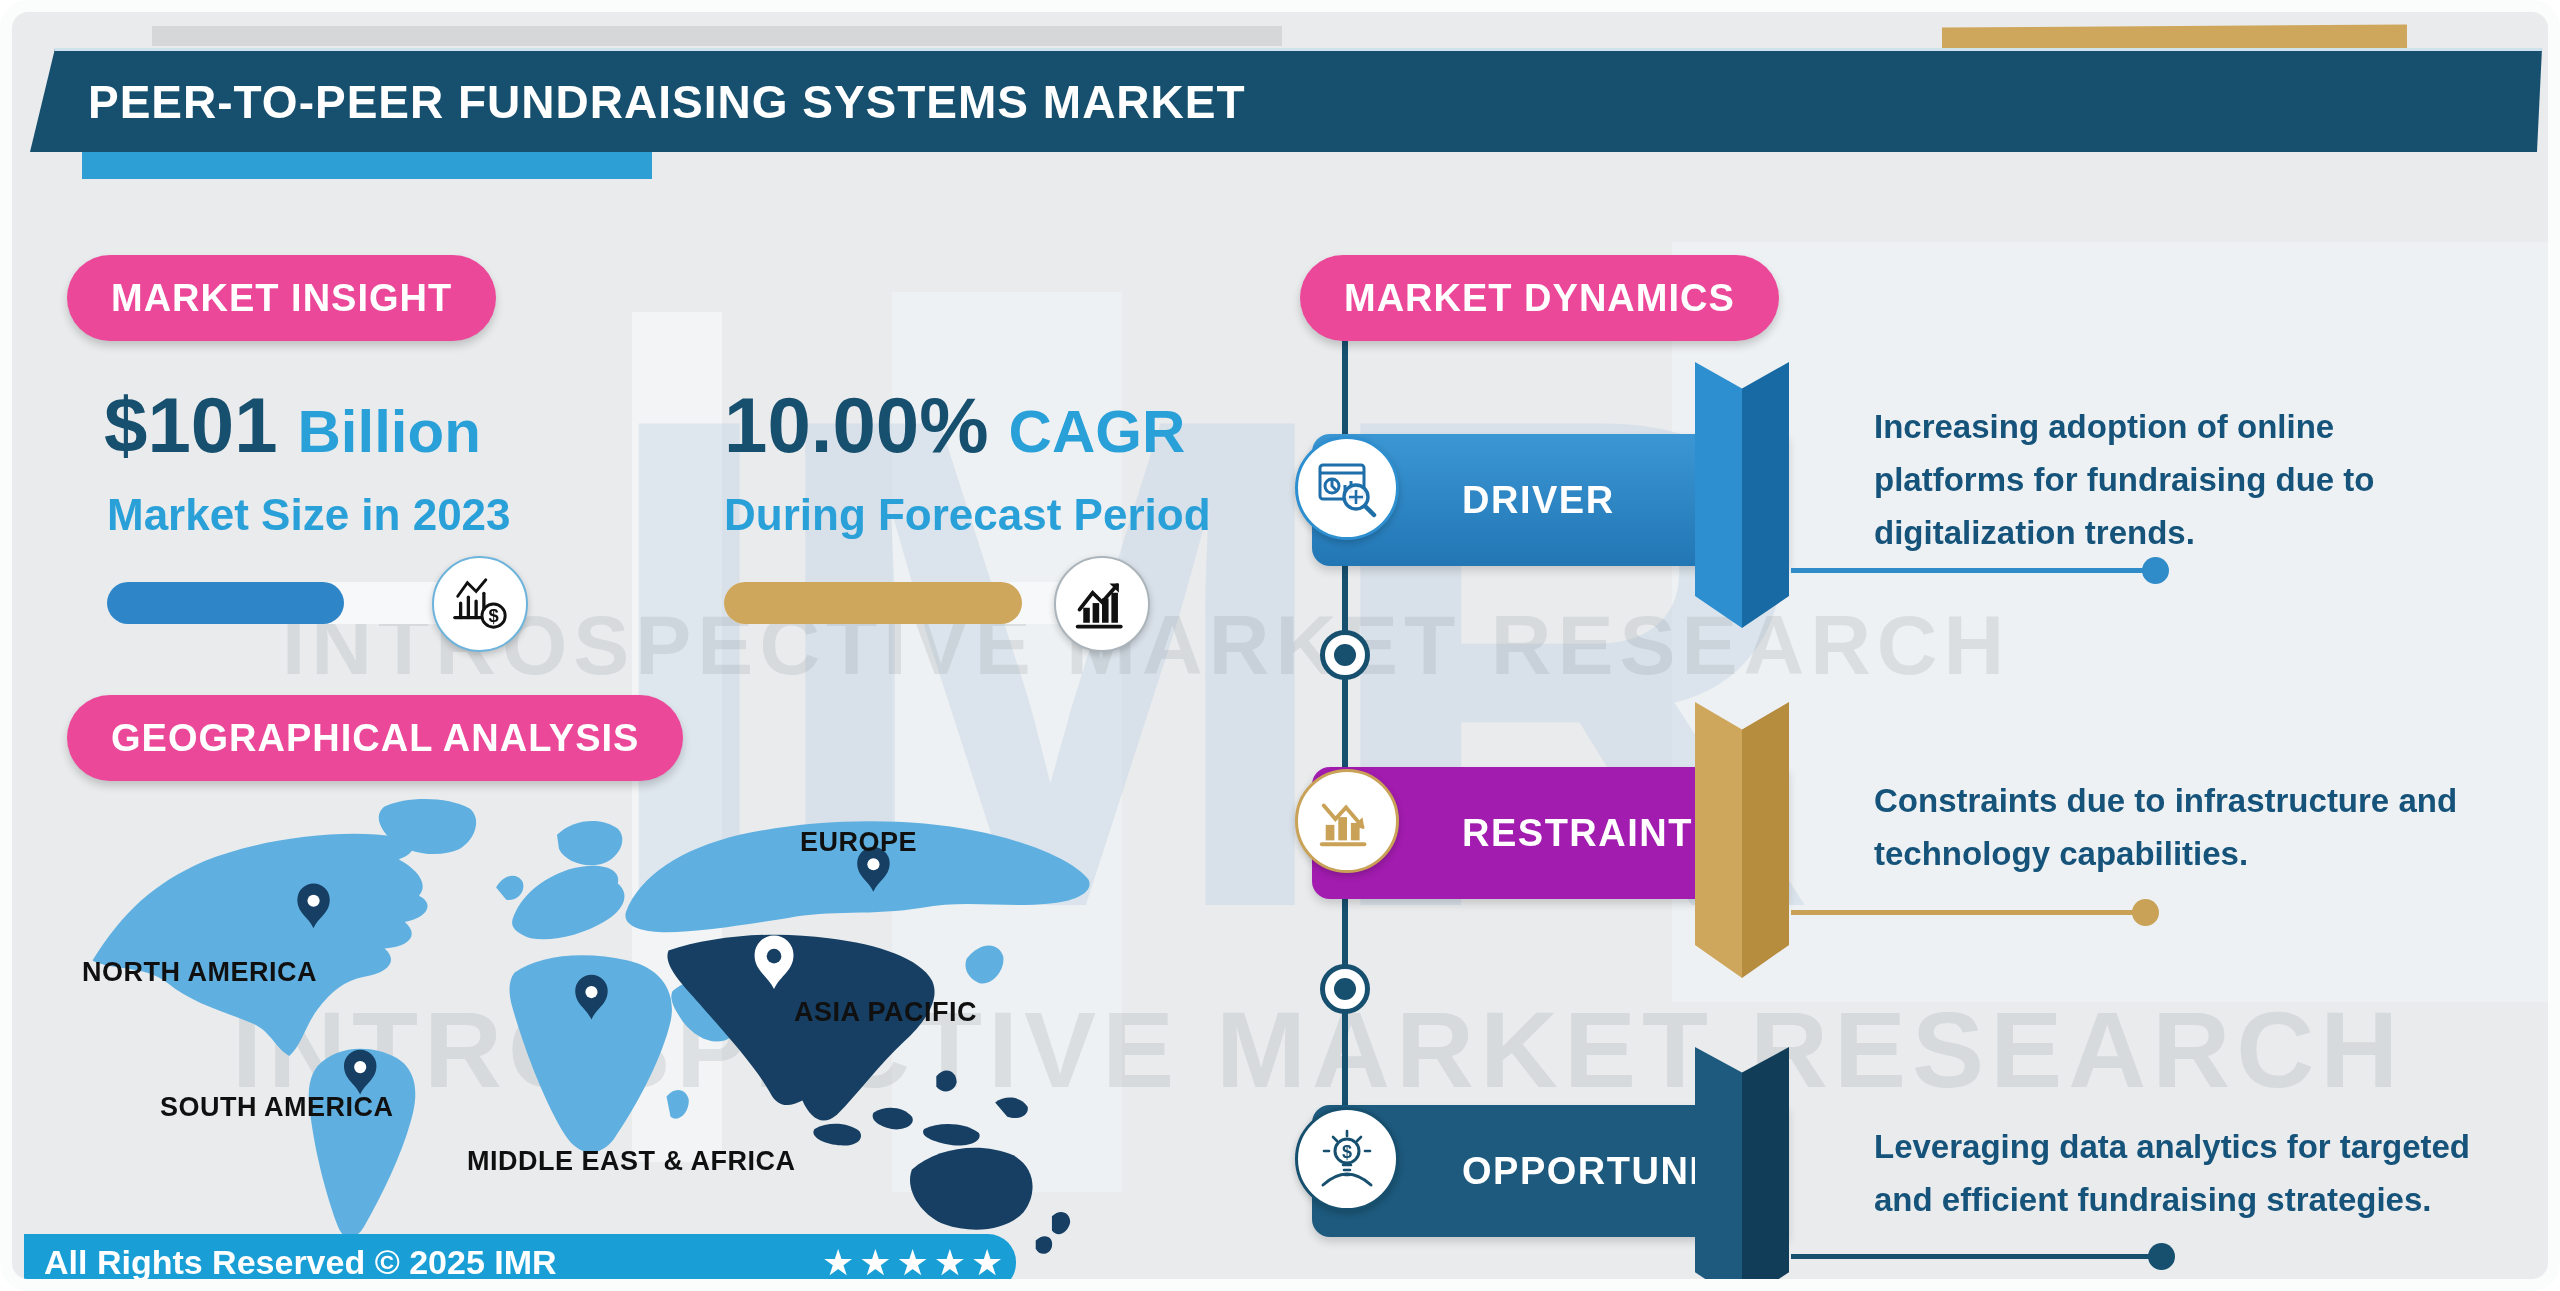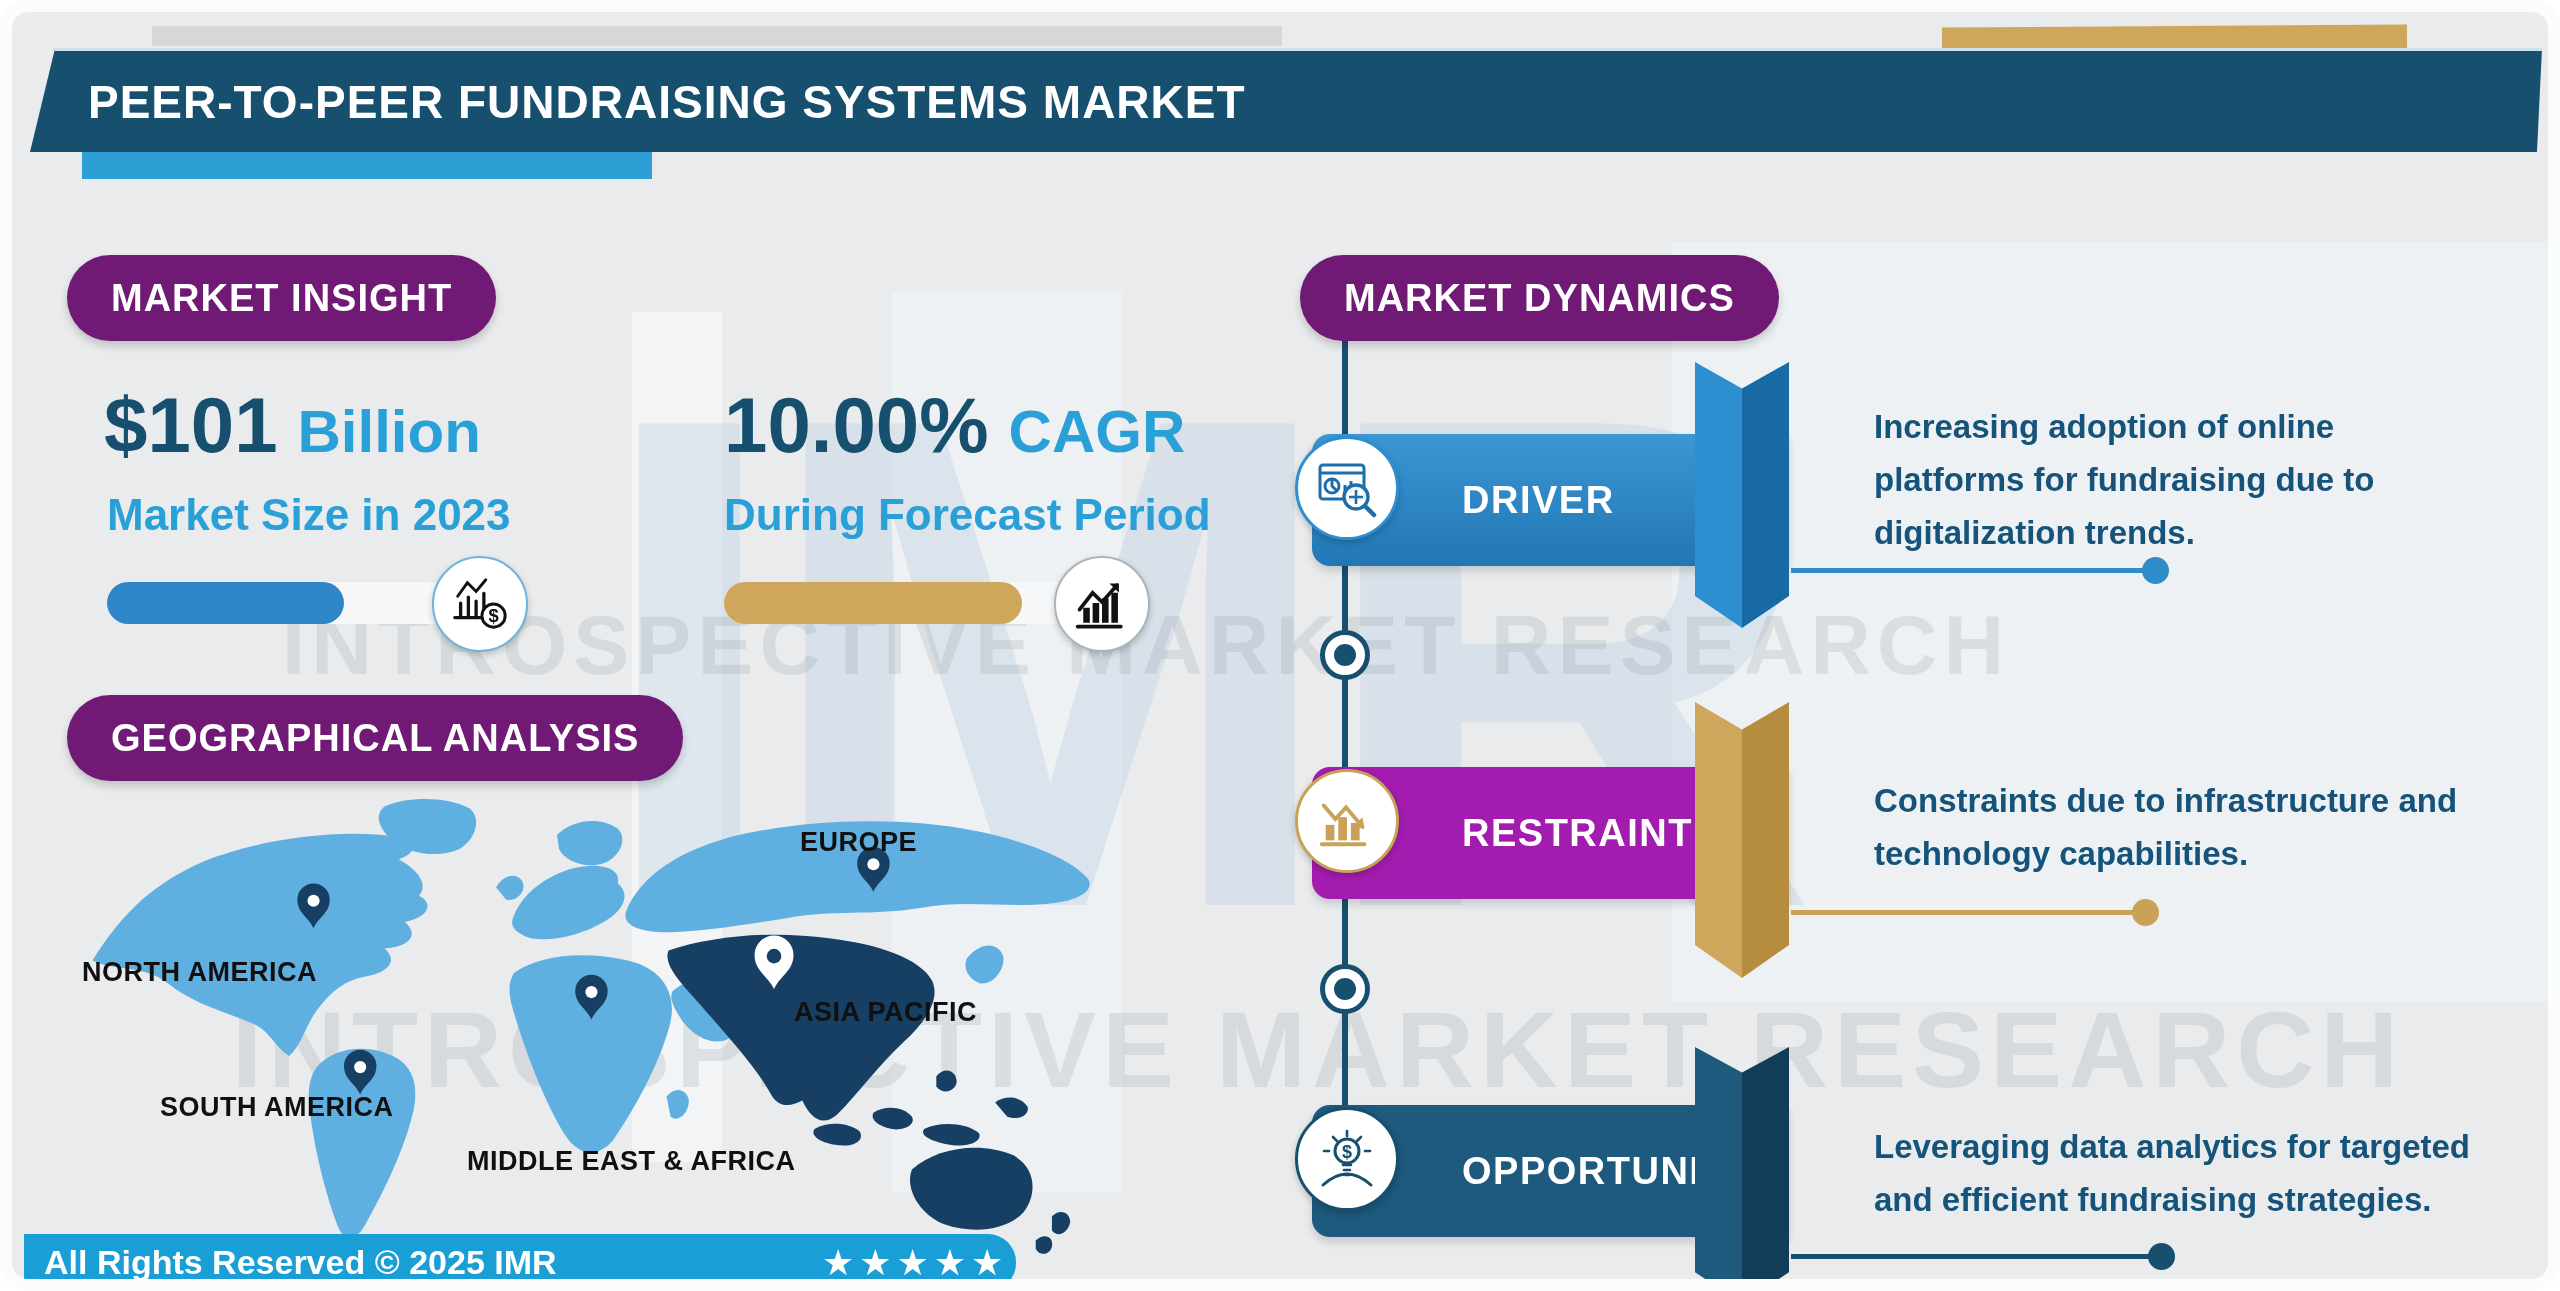--- a/index.html
+++ b/index.html
@@ -20,21 +20,21 @@
   .top-grey{left:140px;top:14px;width:1130px;height:20px;background:#d5d7d9;z-index:1;}
   .top-gold{left:1930px;top:14px;width:465px;height:26px;background:#cfa75c;transform:rotate(-0.4deg);z-index:1;}
   .header-bar{left:18px;top:36px;width:2512px;height:104px;background:#17506f;border-top:3px solid #cfe3ee;
               clip-path:polygon(1% 0,100% 0,99.8% 100%,0 100%);z-index:2;box-shadow:0 6px 10px rgba(0,0,0,0.15);}
   .header-title{position:absolute;left:58px;top:0;height:100%;display:flex;align-items:center;
                 color:#ffffff;font-size:46px;font-weight:bold;letter-spacing:1px;white-space:nowrap;}
   .header-accent{left:70px;top:140px;width:570px;height:27px;background:#2e9fd4;z-index:2;}
 
   
   .badge{display:inline-flex;align-items:center;justify-content:center;height:86px;padding:0 44px;border-radius:43px;
-         background:#701a75;color:#fff;font-size:38px;font-weight:bold;letter-spacing:1px;white-space:nowrap;
+         background:#ec4899;color:#fff;font-size:38px;font-weight:bold;letter-spacing:1px;white-space:nowrap;
          z-index:4;box-shadow:0 5px 9px rgba(0,0,0,0.18);}
 
   
   .stat-row{display:flex;align-items:baseline;gap:20px;z-index:3;white-space:nowrap;}
   .stat-value{font-size:78px;font-weight:bold;color:#174f6e;}
   .stat-unit{font-size:60px;font-weight:bold;color:#2aa0d8;}
   .stat-caption{font-size:44px;font-weight:bold;color:#2aa0d8;z-index:3;white-space:nowrap;}
   .pbar{height:42px;border-radius:21px;background:#f7f8f9;border:2px solid #9fccе8;z-index:3;}
   .pbar{border-color:#9fcce8;}
   .pbar-fill{height:100%;border-radius:21px;}

